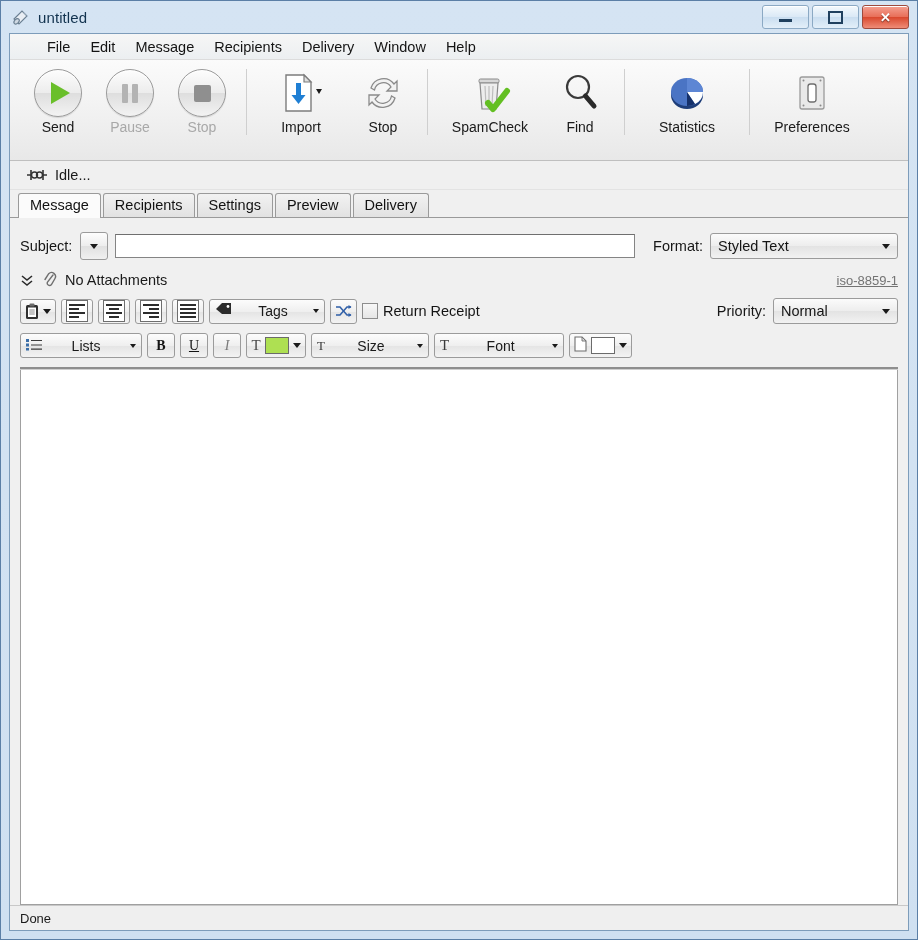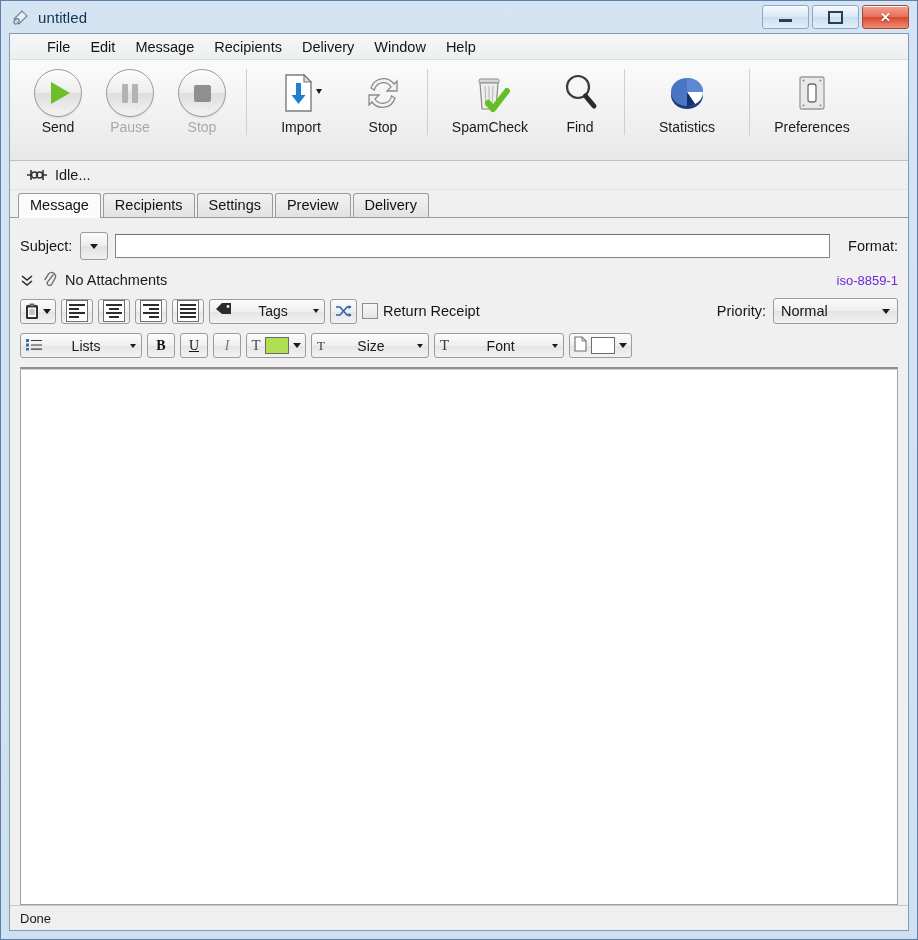--- a/index.html
+++ b/index.html
@@ -252,21 +252,22 @@
   .priority-combo { width: 125px; margin-left: 7px; }
 
   
   .row.attach { margin-top: 11px; align-items: center; }
   .chev2 { margin-right: 9px; display: flex; }
   .clip { margin-right: 8px; display: flex; }
   .attach-text { font-size: 14.5px; color: #1a1a1a; }
   .charset-link {
     margin-left: auto;
     font-size: 13px;
-    color: #6d28d9;
+    color: #737373;
+    text-decoration: underline;
     cursor: pointer;
   }
 
   
   .fmtrow { display: flex; align-items: center; margin-top: 9px; }
   .fbtn {
     height: 25px;
     min-width: 25px;
     border: 1px solid #9b9b9b;
     border-radius: 3px;
@@ -524,20 +525,24 @@
 
     <div class="pane">
 
       <div class="row subject">
         <div class="lbl">Subject:</div>
         <div class="dropbtn">
           <div class="caret"></div>
         </div>
         <input class="textfield" type="text" value="" style="">
         <div class="lbl" style="margin-left:18px;">Format:</div>
+        <div class="combo format-combo">
+          <span class="cv">Styled Text</span>
+          <span class="caret"></span>
+        </div>
       </div>
 
       <div class="row attach">
         <div class="chev2">
           <svg width="14" height="16" viewBox="0 0 14 16">
             <path d="M2 4 L7 8 L12 4" fill="none" stroke="#2a2a2a" stroke-width="1.6"></path>
             <path d="M2 9 L7 13 L12 9" fill="none" stroke="#2a2a2a" stroke-width="1.6"></path>
           </svg>
         </div>
         <div class="clip">

